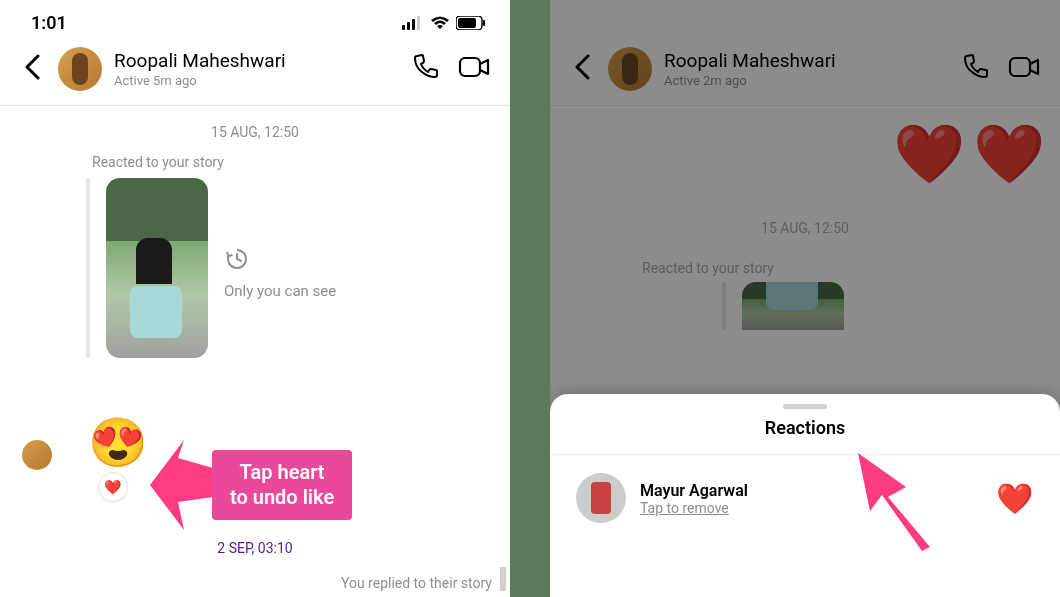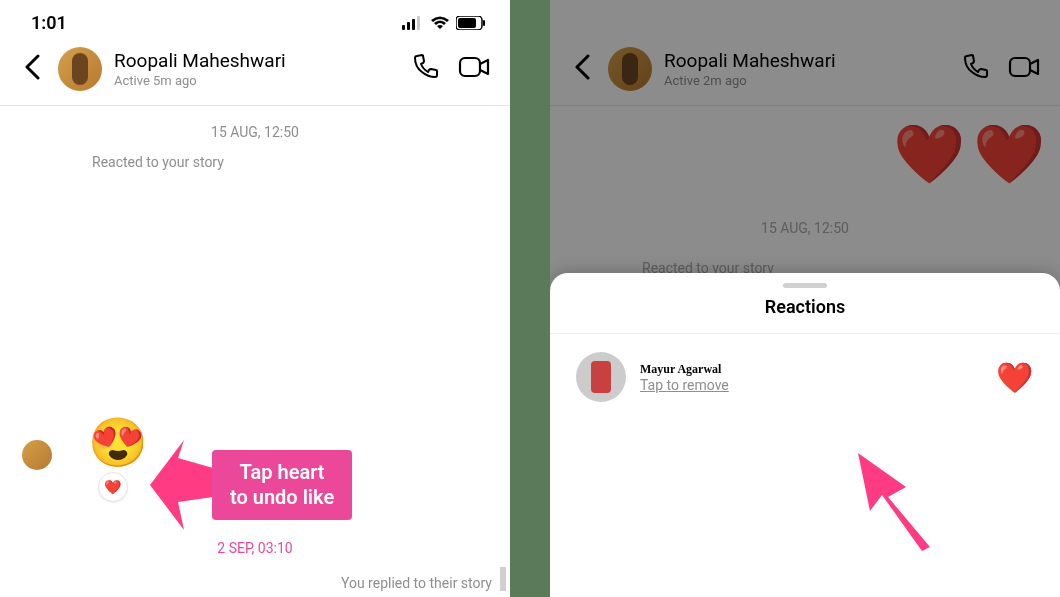--- a/index.html
+++ b/index.html
@@ -153,21 +153,21 @@
     padding: 10px 18px;
     border-radius: 4px;
     text-align: center;
     line-height: 1.25;
   }
   .timestamp-2 {
     position: absolute;
     left: 0; right: 0;
     top: 540px;
     text-align: center;
-    color: #ec4899;
+    color: #4c1d95;
     font-size: 14px;
   }
   .replied-label {
     position: absolute;
     right: 18px;
     bottom: 6px;
     color: #8e8e8e;
     font-size: 14px;
   }
   .right-bars {
@@ -212,21 +212,21 @@
     left: 86px;
     top: 282px;
   }
   .story-r .bar { height: 48px; }
   .story-r .story-thumb { height: 48px; border-radius: 14px 14px 0 0; }
 
   .sheet {
     position: absolute;
     left: 0; right: 0;
     bottom: 0;
-    height: 324px;
+    height: 203px;
     background: #fff;
     border-radius: 18px 18px 0 0;
     box-shadow: 0 -2px 16px rgba(0,0,0,0.2);
   }
   .grabber {
     width: 44px; height: 5px;
     background: #d0d0d0;
     border-radius: 3px;
     margin: 10px auto 8px;
   }
@@ -249,21 +249,21 @@
     position: relative;
     overflow: hidden;
     display: flex; align-items: center; justify-content: center;
   }
   .reaction-avatar::after {
     content: "";
     width: 20px; height: 32px;
     background: #c84040;
     border-radius: 4px;
   }
-  .reaction-name { font-weight: 600; font-size: 12px; font-family: Liberation Serif, serif; }
+  .reaction-name { font-weight: 600; font-size: 16px; }
   .reaction-sub { font-size: 14px; color: #8e8e8e; text-decoration: underline; }
   .reaction-heart { margin-left: auto; font-size: 30px; }
 
   .pink-arrow-2 {
     position: absolute;
     left: 290px;
     bottom: 36px;
   }
 
 </style>
@@ -314,20 +314,32 @@
             <rect x="2" y="6" width="20" height="18" rx="5" fill="none" stroke="#000" stroke-width="2.2"></rect>
             <path d="M22 12 L30 8 L30 22 L22 18" fill="none" stroke="#000" stroke-width="2.2" stroke-linejoin="round"></path>
           </svg>
       </div>
     </div>
   </div>
 
   <div class="timestamp">15 AUG, 12:50</div>
   <div class="reacted-label">Reacted to your story</div>
 
+  <div class="story-row">
+    <div class="bar"></div>
+    <div class="story-thumb"></div>
+    <div class="only-you">
+      <svg width="26" height="26" viewBox="0 0 26 26">
+          <path d="M13 4 A9 9 0 1 1 4.5 10" fill="none" stroke="#8e8e8e" stroke-width="2"></path>
+          <path d="M3 6 L4.5 10 L8.5 9" fill="none" stroke="#8e8e8e" stroke-width="2"></path>
+          <path d="M13 8 L13 13 L17 15" fill="none" stroke="#8e8e8e" stroke-width="2" stroke-linecap="round"></path>
+        </svg>
+      <span>Only you can see</span>
+    </div>
+  </div>
 
   <div class="small-avatar"></div>
   <div class="emoji-reaction">😍</div>
   <div class="heart-badge">
     <span>❤️</span>
   </div>
 
   <div class="callout">
     <svg width="70" height="90" viewBox="0 0 70 90" style="margin-right:-8px;">
       <path d="M70 30 L28 18 L34 0 L0 45 L34 90 L28 62 L70 56 Z" fill="#ff3b84"></path>

